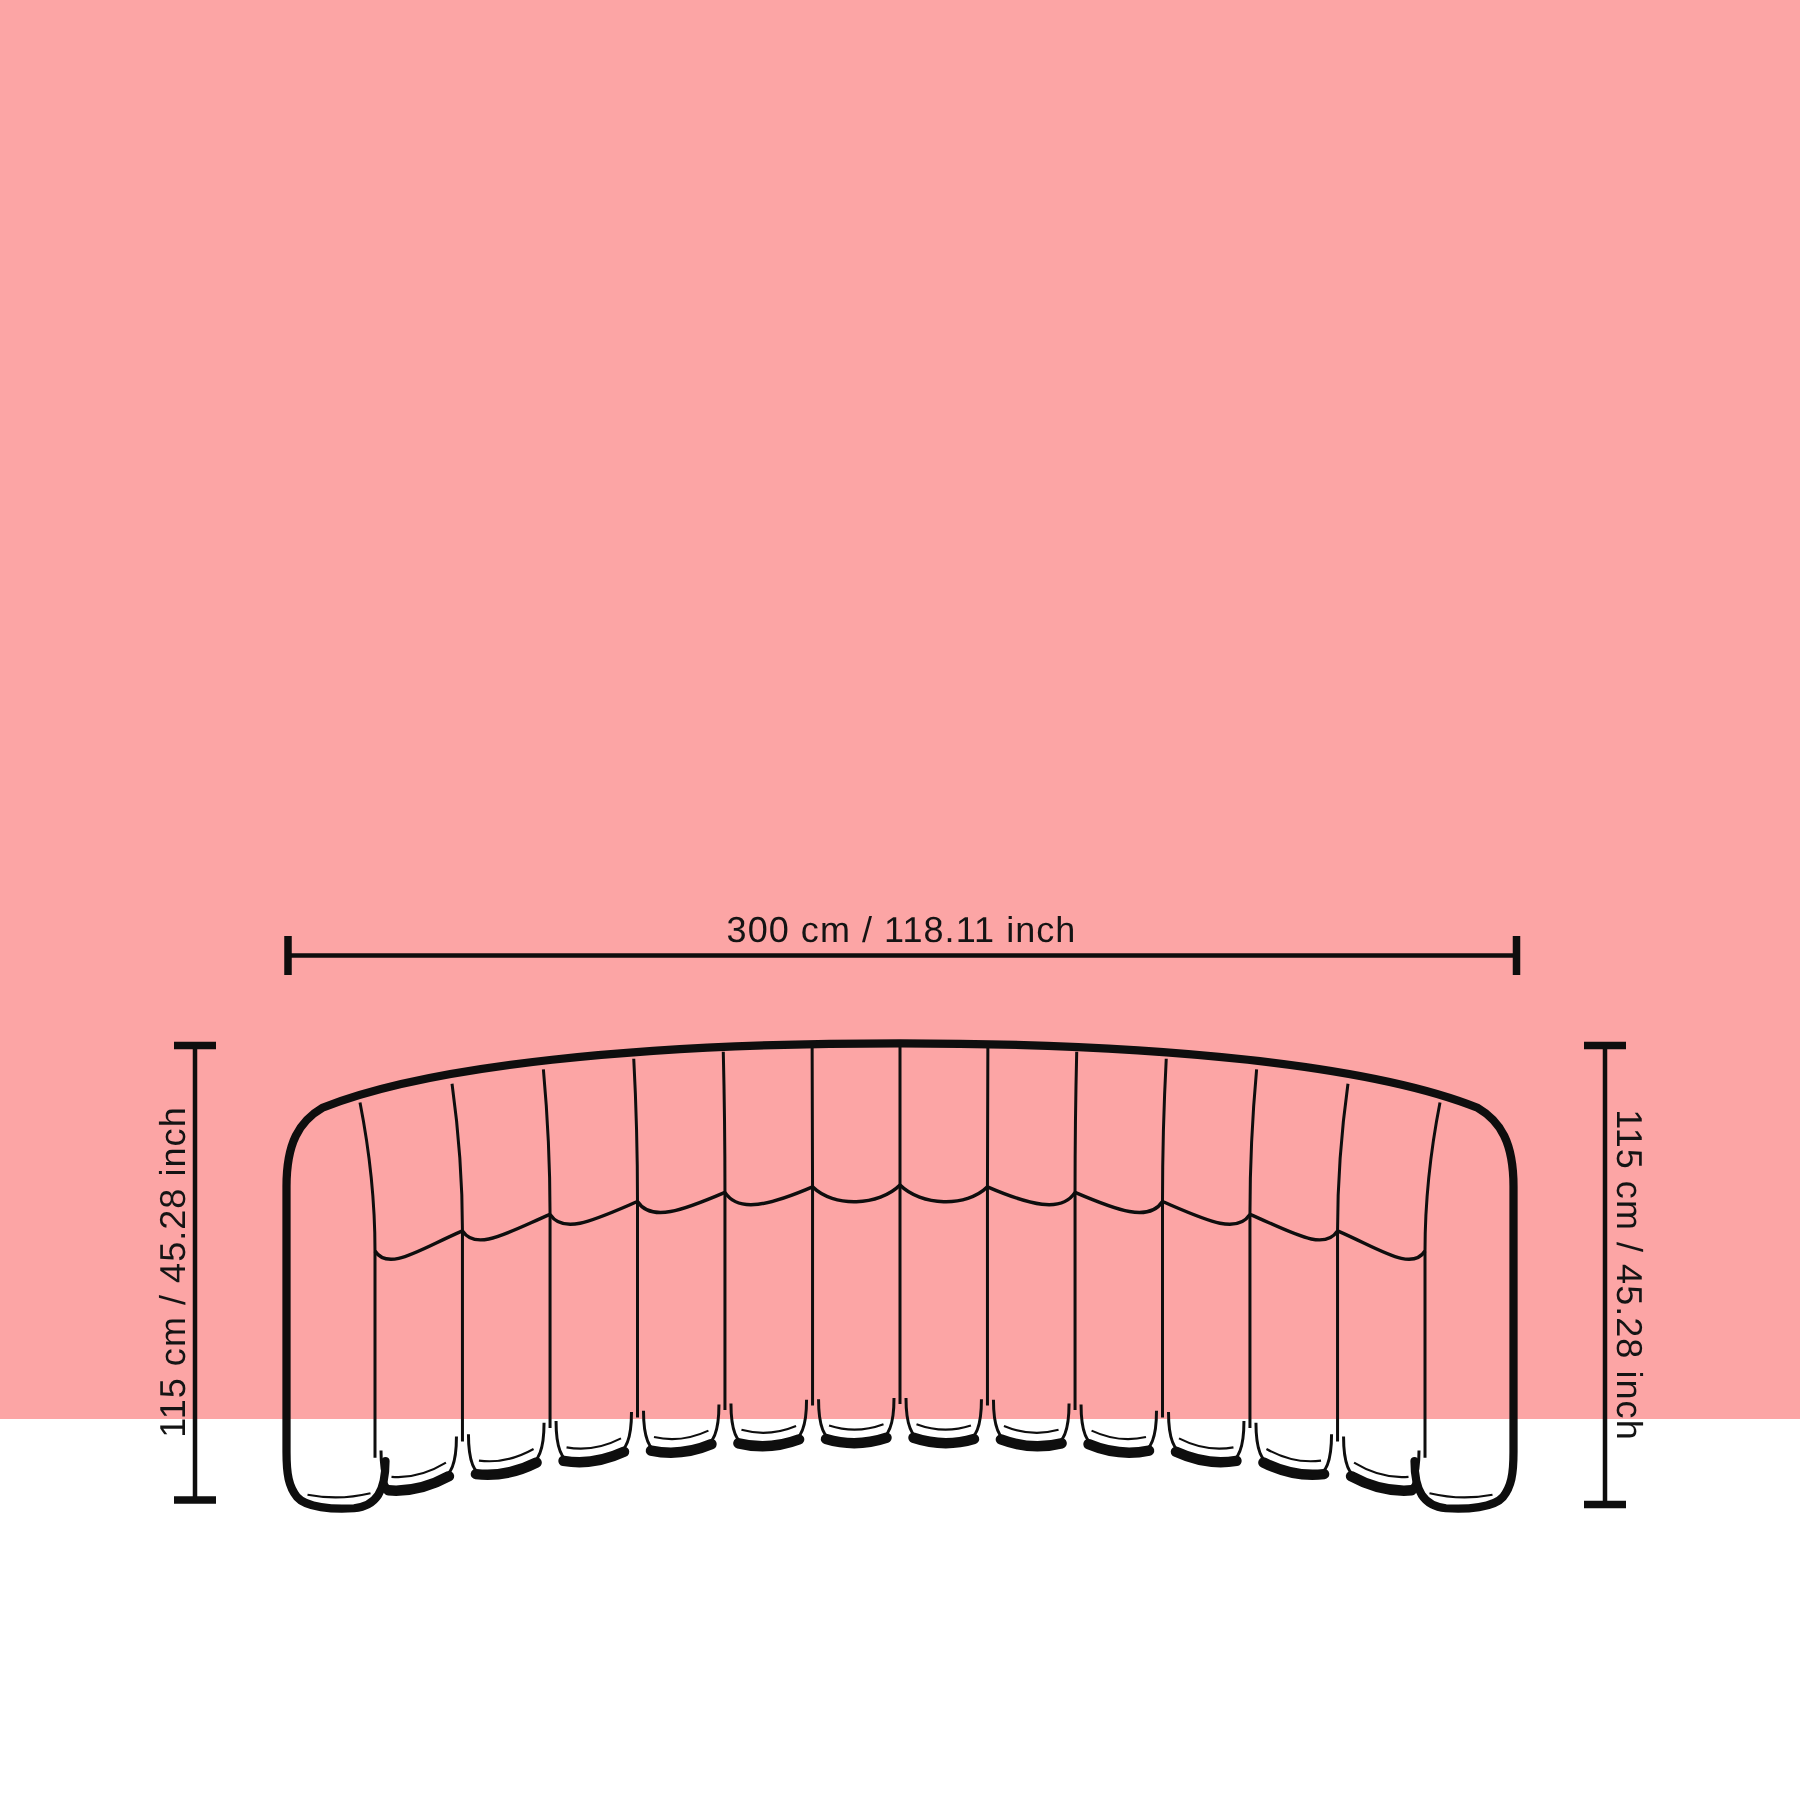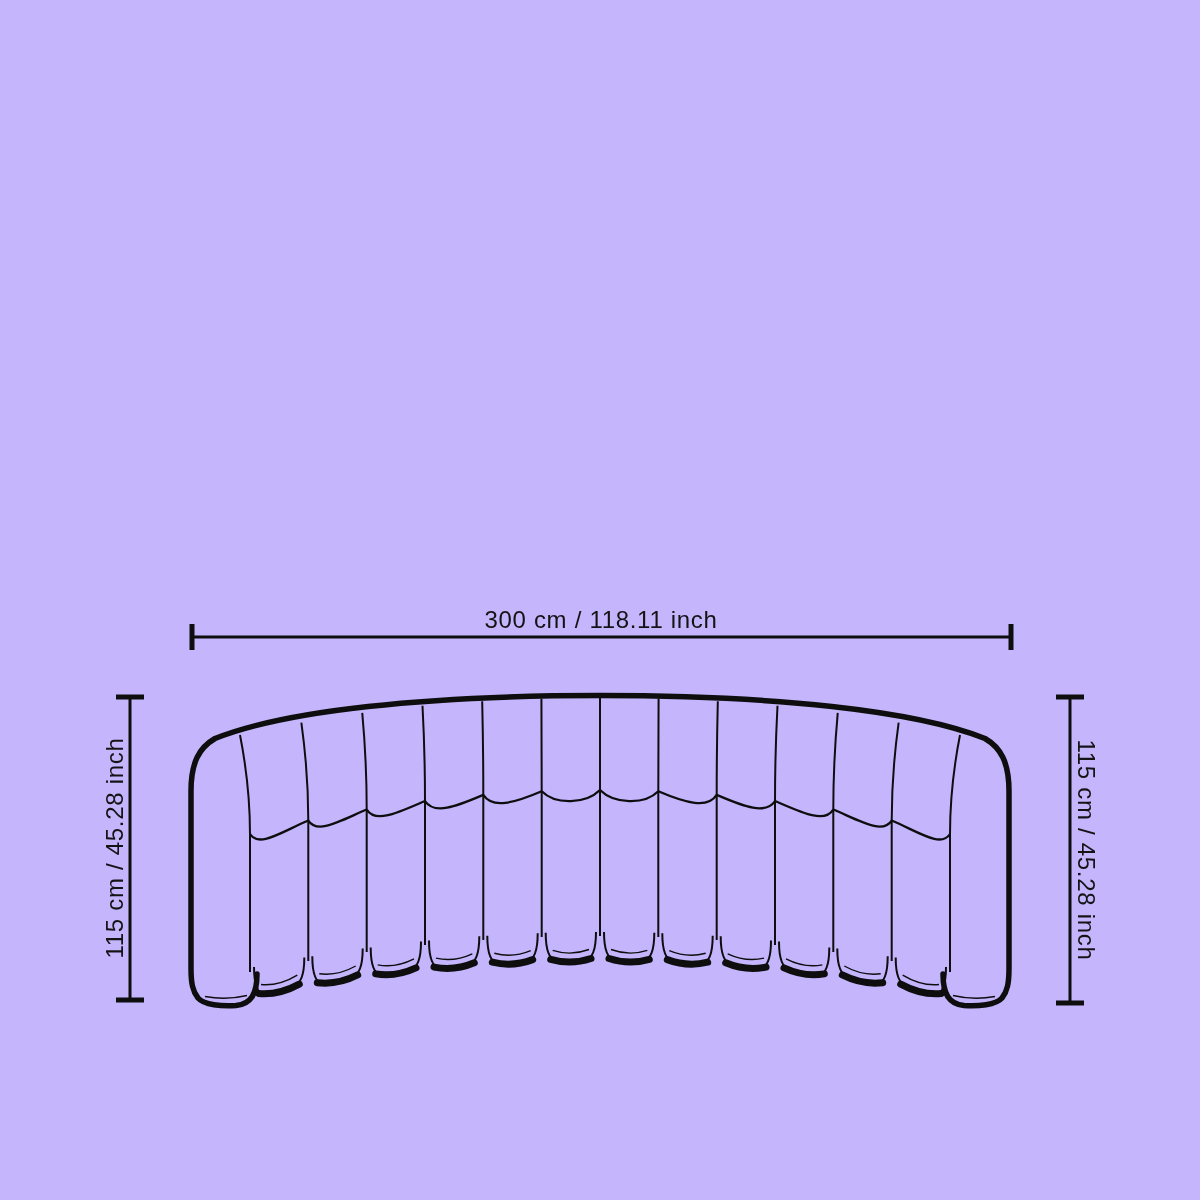--- a/index.html
+++ b/index.html
@@ -1,17 +1,17 @@
 <!DOCTYPE html>
 <html><head>
 <meta charset="utf-8">
 <style>
   html,body{margin:0;padding:0;background:#ffffff;}
   body{width:1200px;height:1200px;overflow:hidden;font-family:"Liberation Sans",sans-serif;}
-  .stage{position:relative;width:1200px;height:1200px;background:#c4b5fd;}
+  .stage{position:relative;width:1200px;height:946px;background:#fca5a5;}
   svg{display:block;position:absolute;left:0;top:0;}
   .dim-label{font-family:"Liberation Sans",sans-serif;font-size:24px;letter-spacing:0.7px;font-weight:400;}
 </style>
 </head>
 <body>
 
 <div class="stage">
   <svg width="1200" height="1200" viewBox="0 0 1200 1200">
 
     <g>

